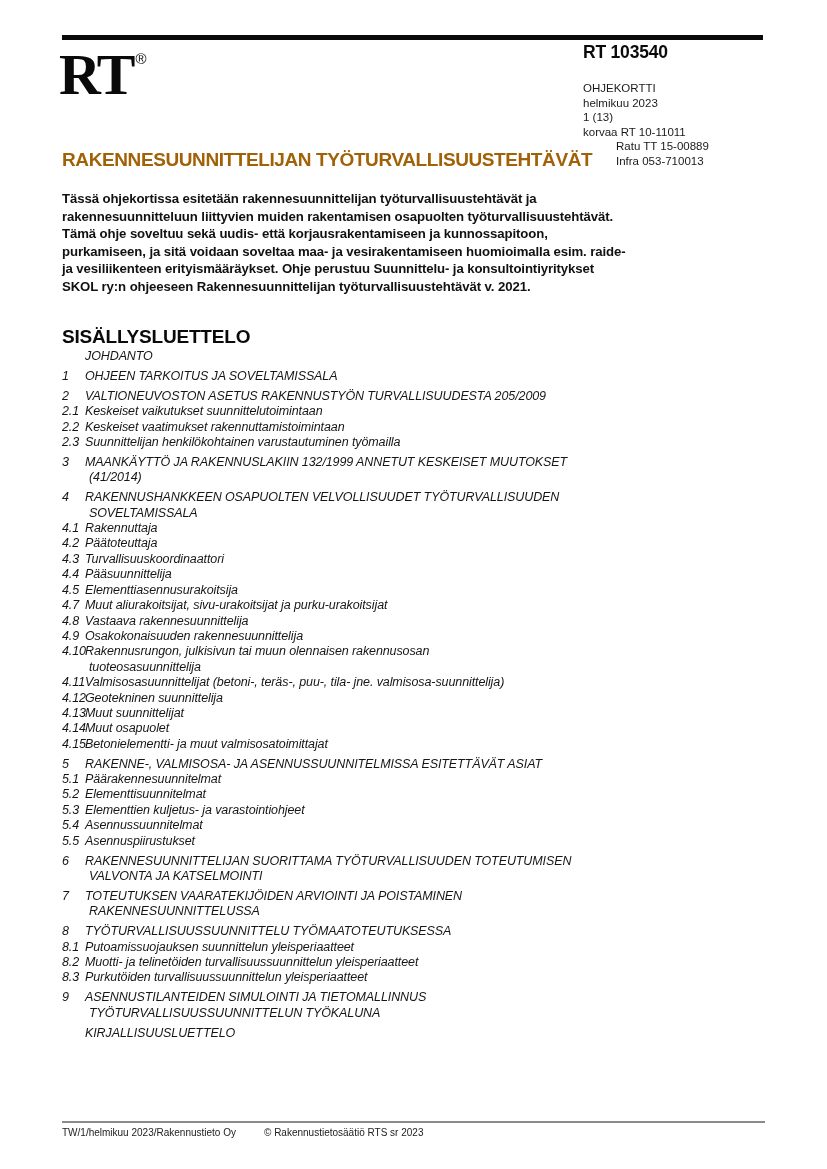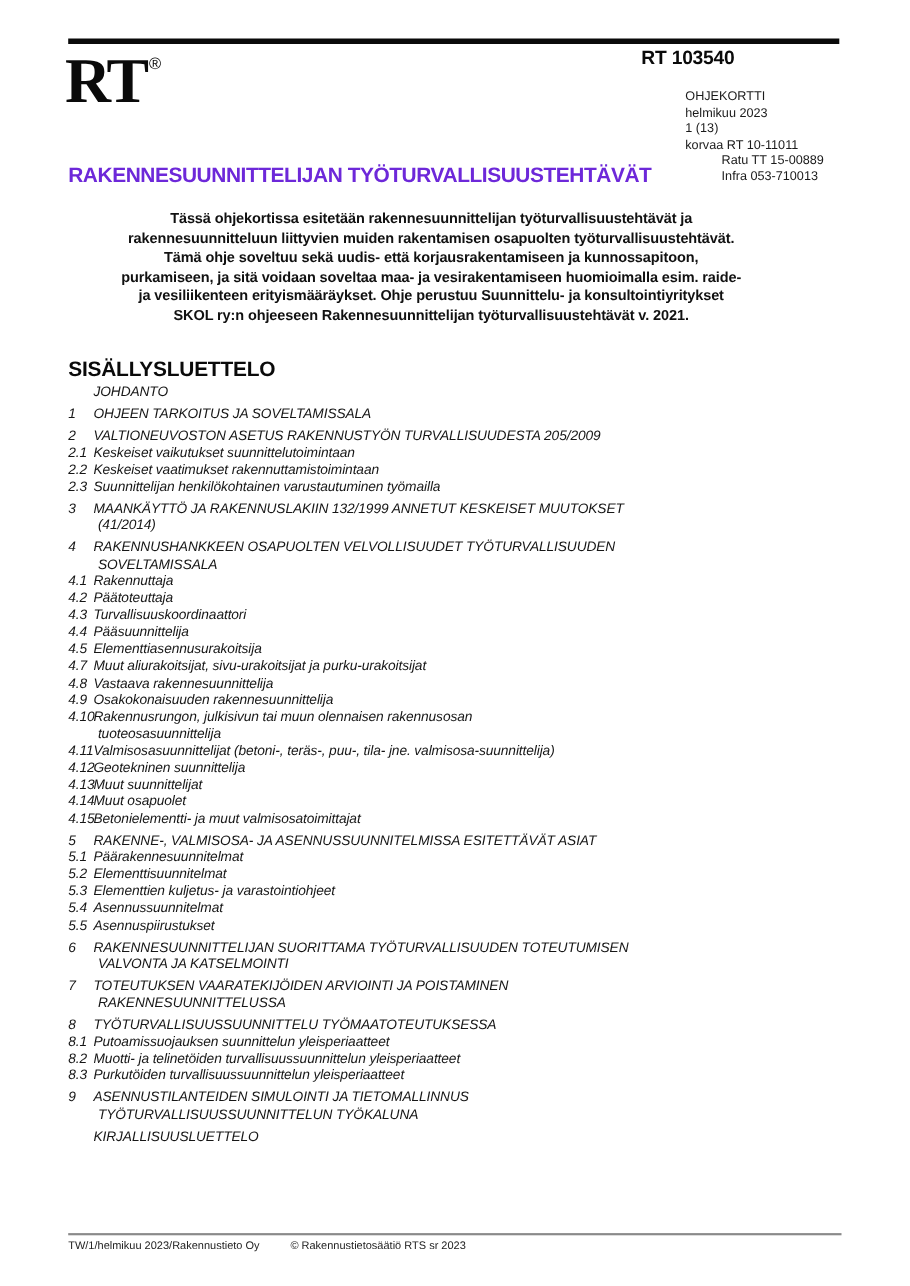--- a/index.html
+++ b/index.html
@@ -45,45 +45,43 @@
     font-weight: bold;
     letter-spacing: -0.2px;
     color: #0a0a0a;
   }
   .meta {
     position: absolute;
     left: 583px; top: 81px;
     font-size: 11.5px;
     line-height: 14.6px;
     color: #1a1a1a;
-    margin-left: 40px;
   }
   .meta-main { white-space: pre-line; }
   .meta-indent { white-space: pre-line; margin-left: 33px; }
   .title {
     position: absolute;
     left: 62px; top: 149px;
     margin: 0;
     font-size: 19px;
     font-weight: bold;
     letter-spacing: -0.4px;
-    color: #6d28d9;
+    color: #a16207;
     white-space: nowrap;
   }
   .intro {
     position: absolute;
     left: 62px; top: 190px;
     width: 660px;
     font-size: 13.2px;
     font-weight: bold;
     line-height: 17.6px;
     letter-spacing: -0.1px;
     white-space: pre-line;
     color: #111;
-    text-align: center;
   }
   .toc-heading {
     position: absolute;
     left: 62px; top: 326px;
     margin: 0;
     font-size: 19px;
     font-weight: bold;
     letter-spacing: -0.2px;
     color: #0a0a0a;
   }

